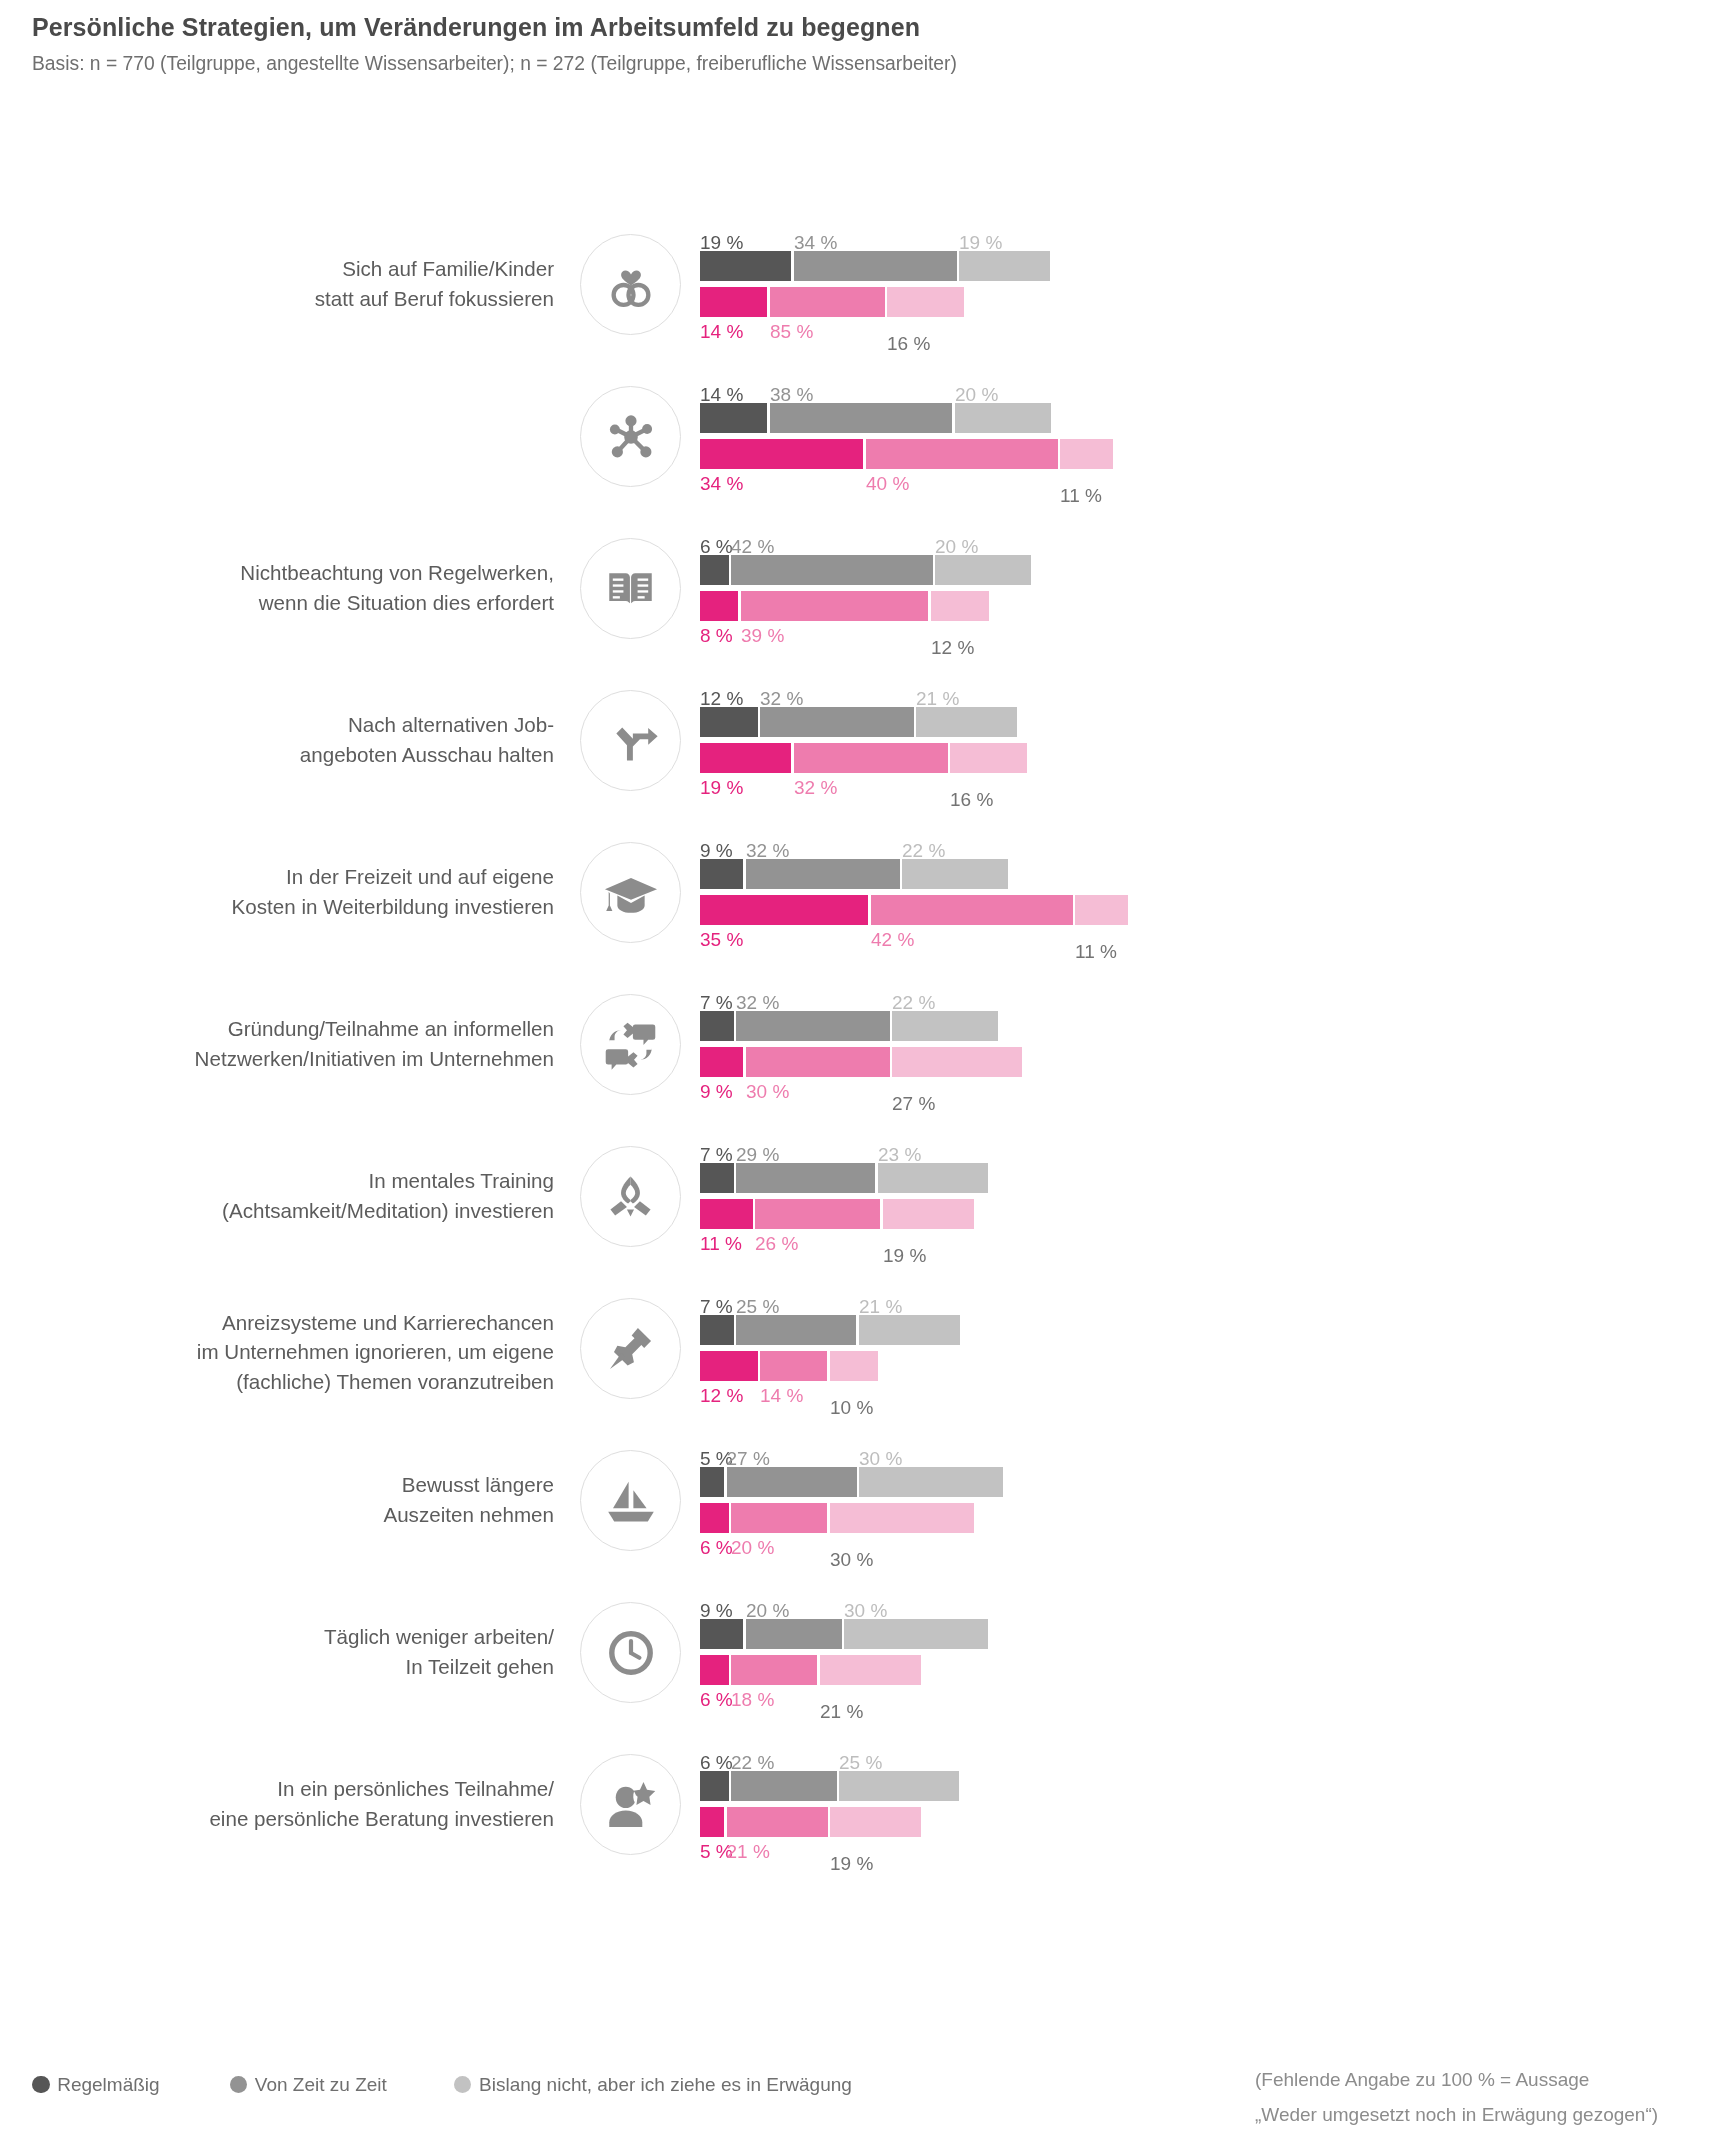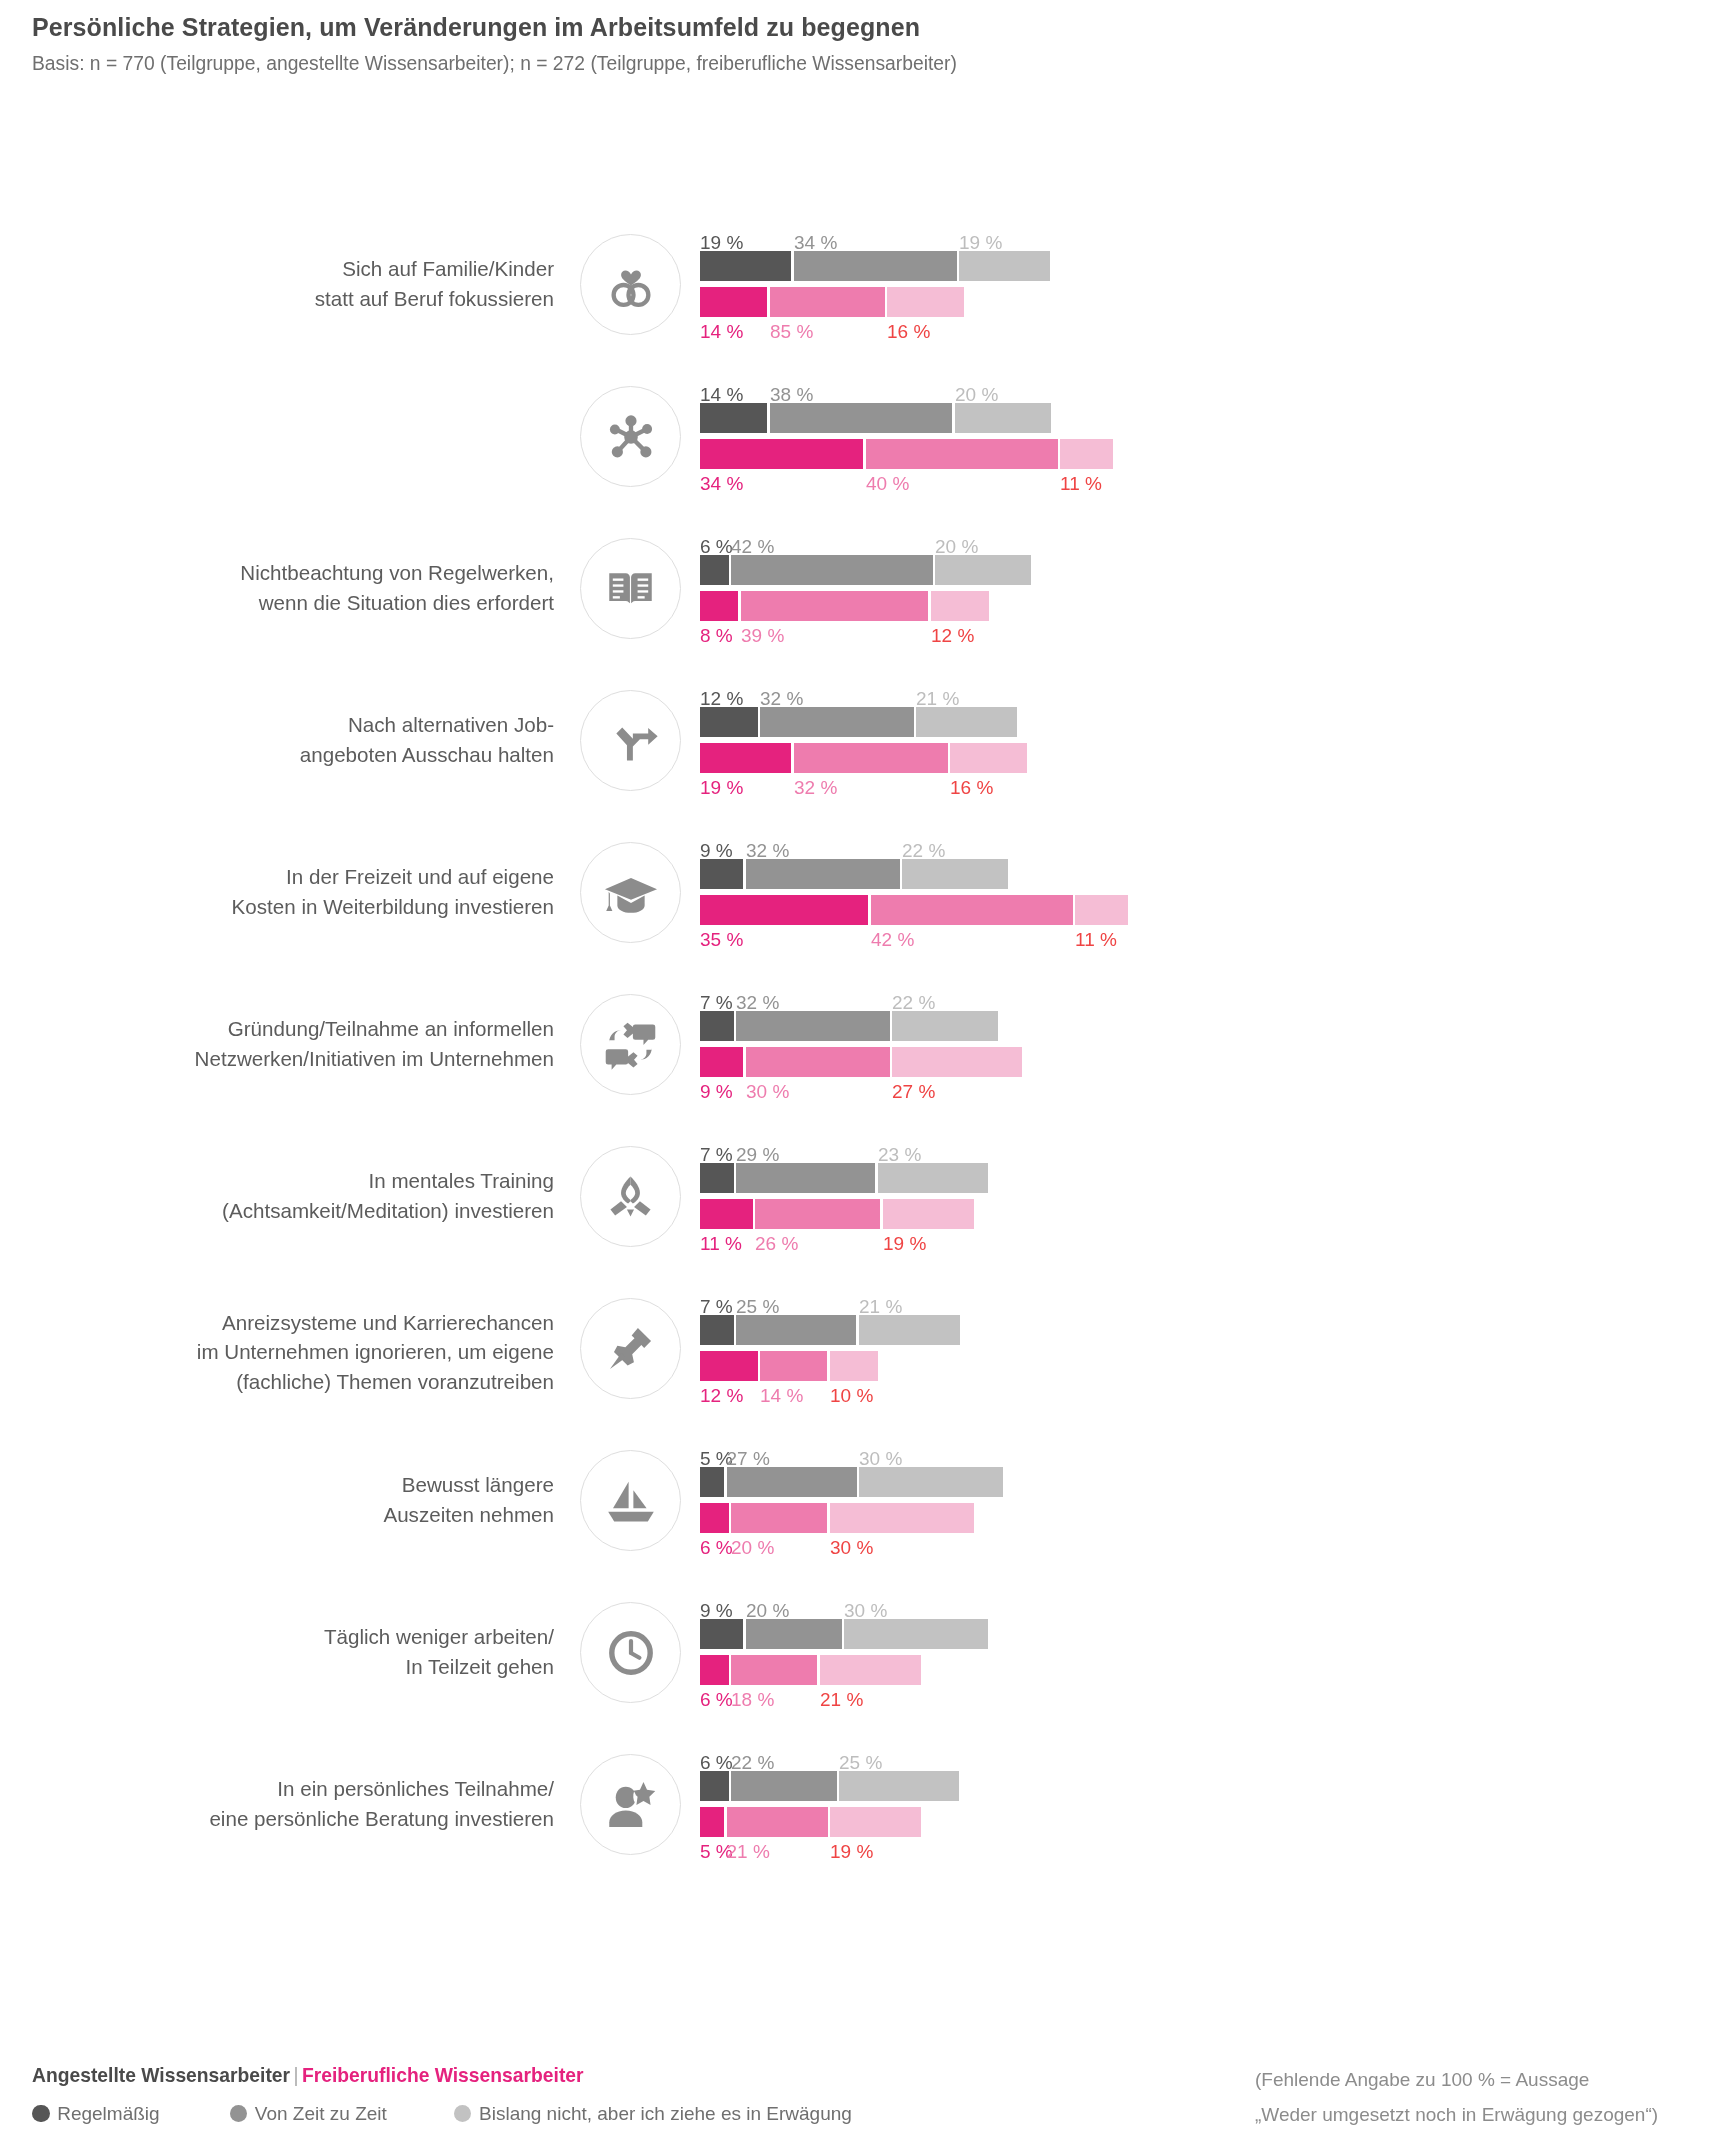--- a/index.html
+++ b/index.html
@@ -56,21 +56,21 @@
 
   .bar-top{margin-top:0.8px;}
   .bar-bot{margin-top:6.7px;}
   .seg-labels-bot{position:relative;height:27px;}
   .seg-labels-bot .seg-label{top:4.2px;bottom:auto;}
 
   
   .g1{background:#565656;} .g2{background:#939393;} .g3{background:#c2c2c2;}
   .p1{background:#e5227e;} .p2{background:#ee7cae;} .p3{background:#f5bdd5;}
   .tg1{color:#565656;} .tg2{color:#939393;} .tg3{color:#bdbdbd;}
-  .tp1{color:#e5227e;} .tp2{color:#ee7cae;} .tp3{color:#ef4444;}
+  .tp1{color:#e5227e;} .tp2{color:#ee7cae;} .tp3{color:#737373;margin-top:12px;}
 
   
   .footer{position:absolute;left:32px;top:2062px;width:1661px;}
   .legend-title{font-size:19.3px;font-weight:bold;color:#4a4a4a;line-height:1.5;}
   .legend-title .free{color:#e5227e;}
   .legend-title .sep{color:#aaaaaa;font-weight:normal;padding:0 3.4px;}
   .legend-items{display:flex;align-items:center;margin-top:11.7px;}
   .legend-item{display:flex;align-items:center;font-size:19px;color:#6f6f6f;}
   .legend-item .dot{
     width:17.6px;height:17.6px;border-radius:50%;margin-right:7.6px;display:inline-block;
@@ -466,23 +466,20 @@
           <div class="seg-labels-bot">
             <span class="seg-label tp1" style="left: 0px;">5 %</span>
             <span class="seg-label tp2" style="left: 26.5px;">21 %</span>
             <span class="seg-label tp3" style="left: 130px;">19 %</span>
           </div>
         </div>
       </div>
     </div>
 
   <div class="footer">
-    <div class="legend-title">
-      <span>Angestellte Wissensarbeiter</span><span class="sep">|</span><span class="free">Freiberufliche Wissensarbeiter</span>
-    </div>
     <div class="legend-items">
       <div class="legend-item li0">
         <span class="dot g1"></span>
         <span>Regelmäßig</span>
       </div>
       <div class="legend-item li1">
         <span class="dot g2"></span>
         <span>Von Zeit zu Zeit</span>
       </div>
       <div class="legend-item li2">

